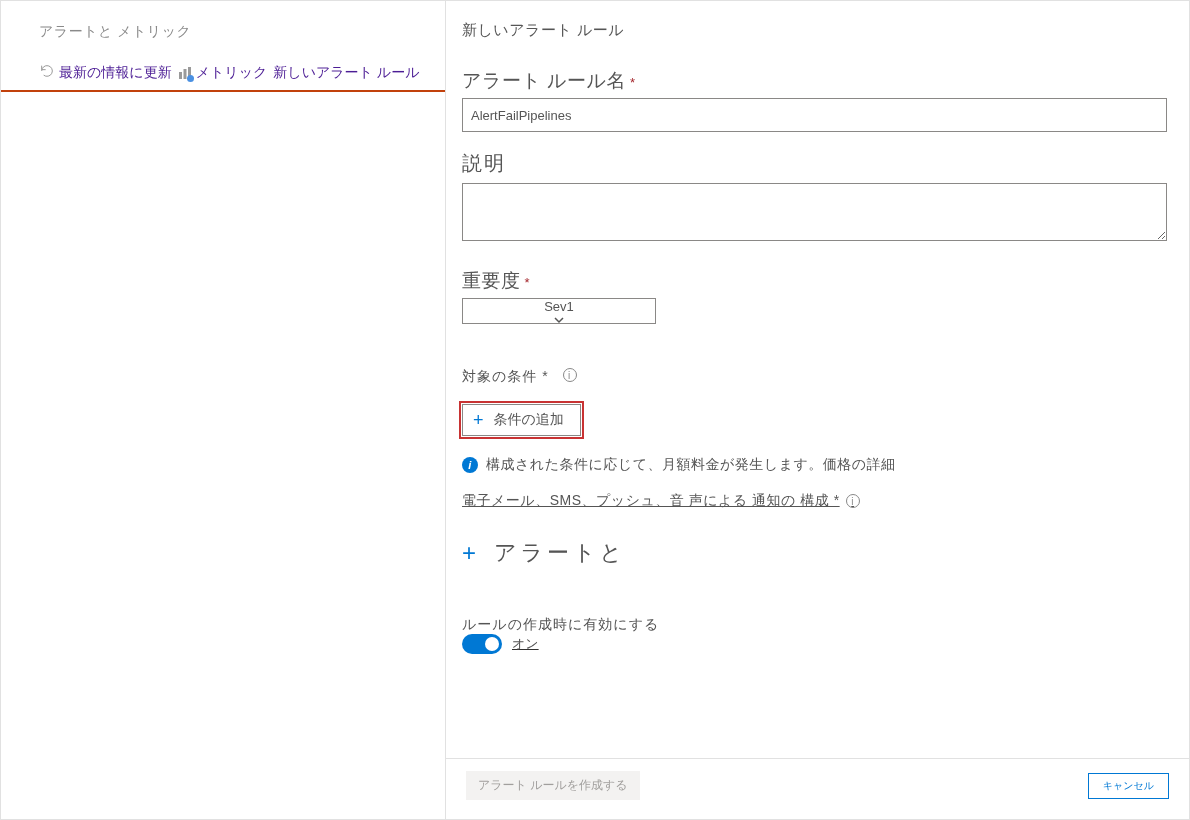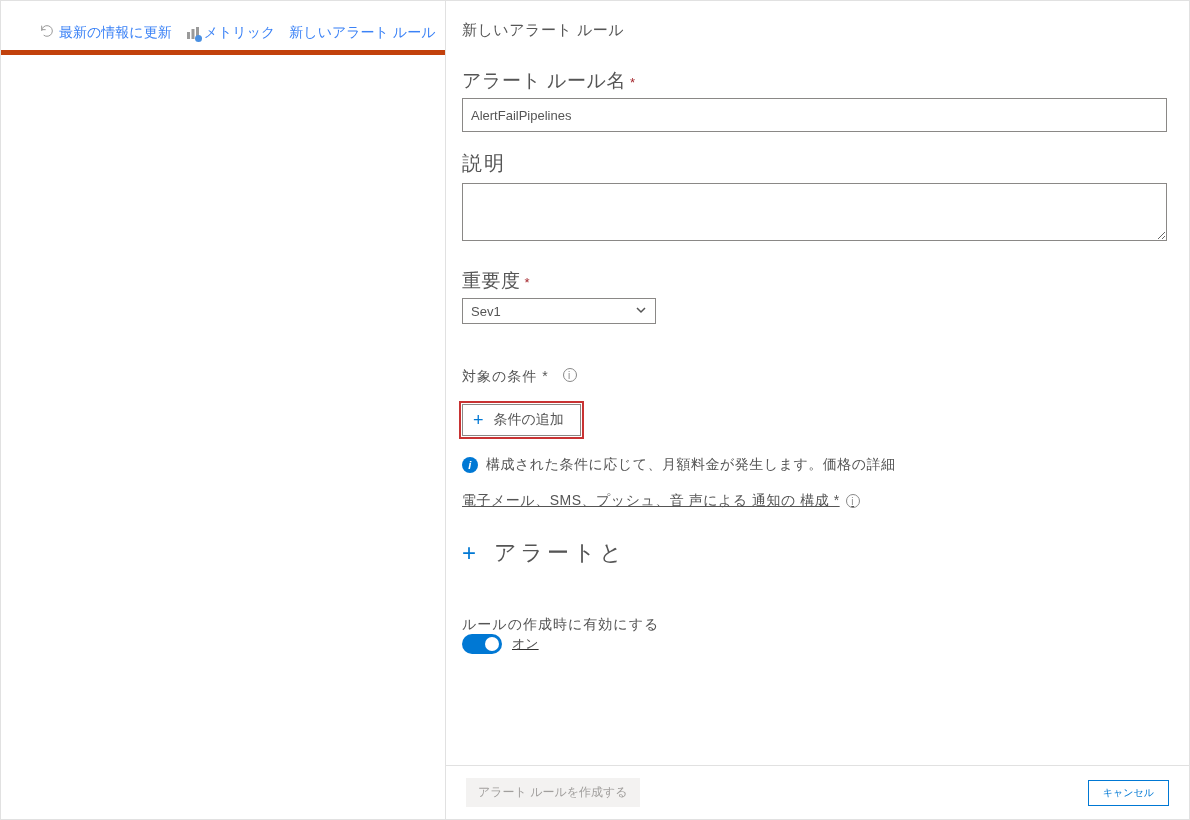--- a/index.html
+++ b/index.html
@@ -29,24 +29,24 @@
   .sidebar-title {
     font-size: 14px;
     font-weight: 400;
     color: #8a8a8a;
     padding: 4px 0 18px 38px;
     letter-spacing: 0.5px;
   }
   .sidebar-toolbar {
     display: flex;
     align-items: center;
-    gap: 14px;
+    gap: 6px;
     padding: 4px 6px 8px 38px;
-    border-bottom: 5px solid #c2410c;
-    color: #3b82f6;
+    border-bottom: 2px solid #c2410c;
+    color: #4c1d95;
     font-size: 14px;
   }
   .sb-item { display: flex; align-items: center; gap: 4px; }
   .refresh-icon svg { width:16px; height:16px; stroke:#9a9a9a; fill:none; stroke-width:1.5; }
   .bars-icon { position:relative; width:14px; height:14px; }
   .bars-icon svg { width:14px; height:14px; }
   .bars-icon .dot { position:absolute; bottom:-2px; right:-2px; width:7px; height:7px; background:#4a90e2; border-radius:50%; }
 
   
   .main {
@@ -77,20 +77,21 @@
     font-size:13px;
     margin-bottom: 24px;
   }
   .select {
     width:194px; height:26px;
     border:1px solid #8a8886;
     display:flex; align-items:center; justify-content:space-between;
     padding:0 8px; font-size:13px; color:#555;
     margin-top:4px;
     background:#fff;
+    flex-direction:column;
   }
   .chev-down svg { width:12px; height:12px; stroke:#555; stroke-width:1.5; fill:none; }
   .section-gap { height:26px; }
   .inline-label { display:flex; align-items:flex-start; gap:14px; font-size:14px; color:#555; letter-spacing:1px; }
   .info-circ {
     width:14px;height:14px;border:1px solid #888;border-radius:50%;
     display:inline-flex;align-items:center;justify-content:center;
     font-size:10px;color:#888;
   }
   .add-cond-btn {
@@ -114,41 +115,42 @@
   .toggle {
     width:40px;height:20px;background:#0078d4;border-radius:10px;position:relative;
   }
   .toggle-knob {
     width:14px;height:14px;background:#fff;border-radius:50%;
     position:absolute;top:3px;right:3px;
   }
   .toggle-state { font-size:13px;color:#555; }
   
   .footer {
-    position:absolute; bottom:0; left:0; right:0;
+    position:absolute; bottom:7px; left:0; right:0;
     border-top:1px solid #e1e1e1;
     padding:12px 20px;
     display:flex; justify-content:space-between; align-items:center;
     background:#fff;
   }
   .create-btn {
     background:#f3f2f1; color:#a19f9d;
     border:none; padding:6px 12px; font-size:12px;
   }
   .cancel-btn {
     background:#fff; border:1px solid #0078d4; color:#0078d4;
     padding:5px 14px; font-size:10px;
   }
 </style>
 </head>
 <body>
 
 <div class="container">
 
   <div class="sidebar">
+    <div class="sidebar-title">アラートと メトリック</div>
     <div class="sidebar-toolbar">
       <div class="sb-item">
         <span class="refresh-icon">
           <svg viewBox="0 0 24 24">
               <path d="M4 12a8 8 0 1 1 3 6.2M4 4v6h6"></path>
             </svg>
         </span>
         <span>最新の情報に更新</span>
       </div>
       <div class="sb-item">

